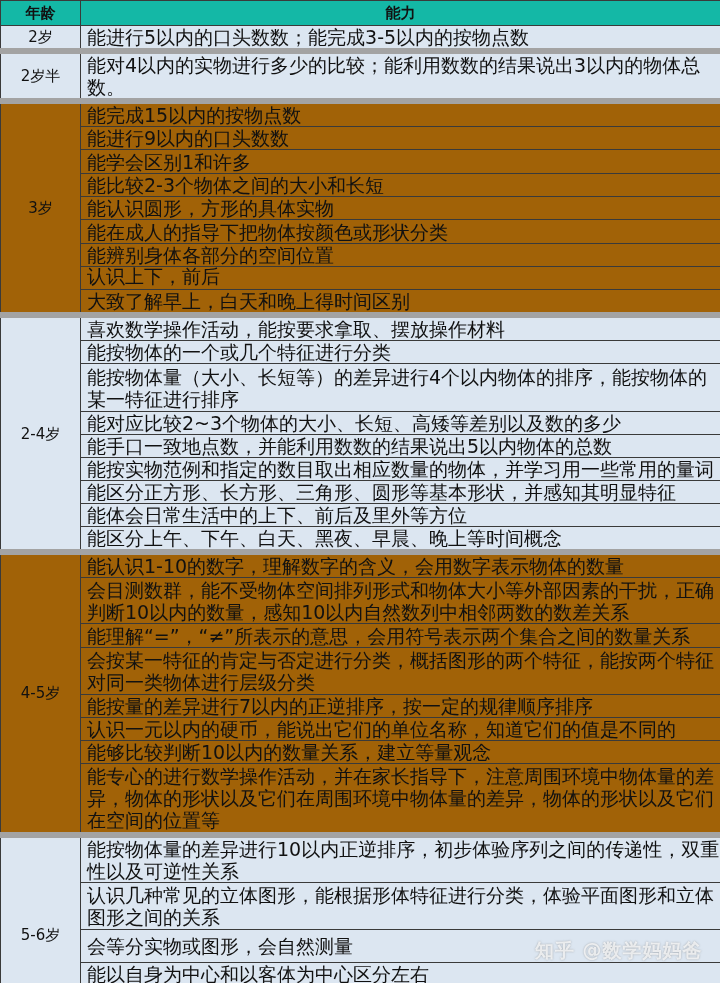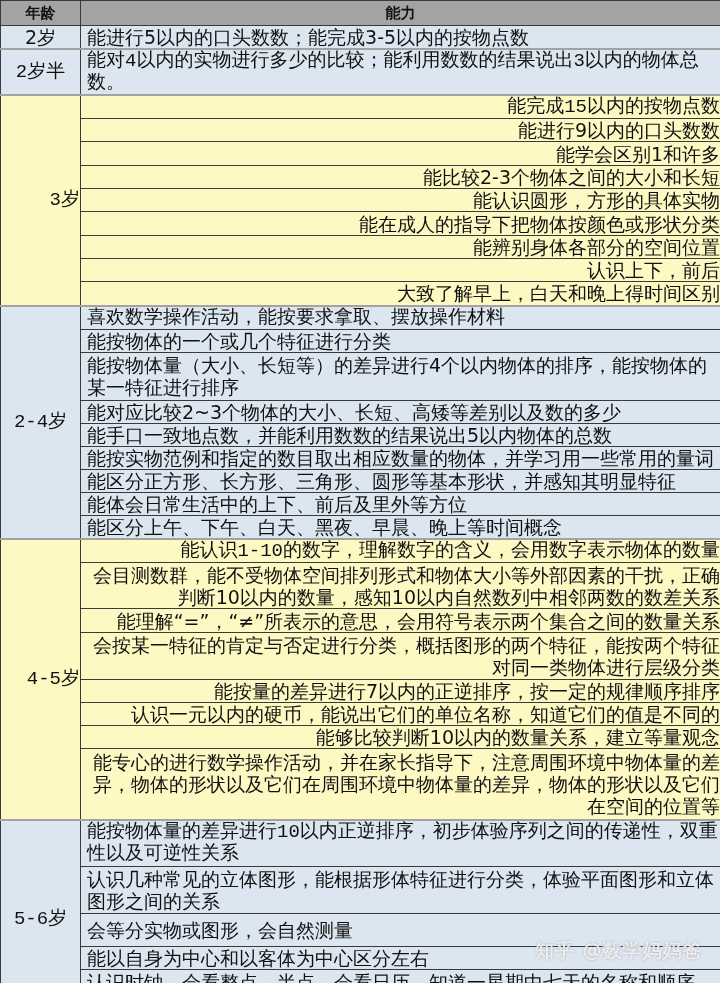--- a/index.html
+++ b/index.html
@@ -16,28 +16,28 @@
   td, th {
     border: 1px solid #3a3a3a;
     padding: 0 0 0 6px;
     font-size: 19px;
     line-height: 22px;
     color: #111;
     vertical-align: middle;
     text-align: left;
     font-weight: normal;
   }
-  th { background: #a3a3a3; font-weight: bold; text-align: center; height: 24px; padding: 0; font-size: 15px; }
-  td.age { text-align: center; padding: 0; font-size: 19px; }
+  th { background: #14b8a6; font-weight: bold; text-align: center; height: 24px; padding: 0; font-size: 15px; }
+  td.age { text-align: center; padding: 0; font-size: 15px; }
   col.c1 { width: 80px; }
   col.c2 { width: 640px; }
   .g-blue td { background: #dce6f1; }
-  .g-peach td { background: #fef9c3; text-align: right; }
+  .g-peach td { background: #a16207; }
   .g-blue-2 td { background: #dce6f1; }
-  tr.thick-top td { border-top: 2px solid #a3a3a3; font-family: Liberation Mono, monospace; }
+  tr.thick-top td { border-top: 6px solid #a3a3a3; }
   .watermark {
     position: absolute; left: 535px; top: 938px;
     color: rgba(255,255,255,0.75);
     font-size: 19px; font-weight: bold; letter-spacing: 1px;
     text-shadow: 0 0 2px rgba(120,120,120,0.6);
     pointer-events: none;
   }
 </style>
 </head>
 <body>
@@ -77,21 +77,21 @@
       </tr>
       <tr class="g-peach" style="height: 23px;">
         <td>能认识圆形，方形的具体实物</td>
       </tr>
       <tr class="g-peach" style="height: 24px; padding-left: 38px;">
         <td>能在成人的指导下把物体按颜色或形状分类</td>
       </tr>
       <tr class="g-peach" style="height: 23px;">
         <td>能辨别身体各部分的空间位置</td>
       </tr>
-      <tr class="g-peach" style="height: 23px;">
+      <tr class="g-peach" style="height: 23px; font-family: Liberation Mono, monospace;">
         <td>认识上下，前后</td>
       </tr>
       <tr class="g-peach" style="height: 24px;">
         <td>大致了解早上，白天和晚上得时间区别</td>
       </tr>
       <tr class="g-blue-2 thick-top" style="height: 23px;">
         <td class="age" rowspan="9">2-4岁</td>
         <td>喜欢数学操作活动，能按要求拿取、摆放操作材料</td>
       </tr>
       <tr class="g-blue-2" style="height: 23px;">

